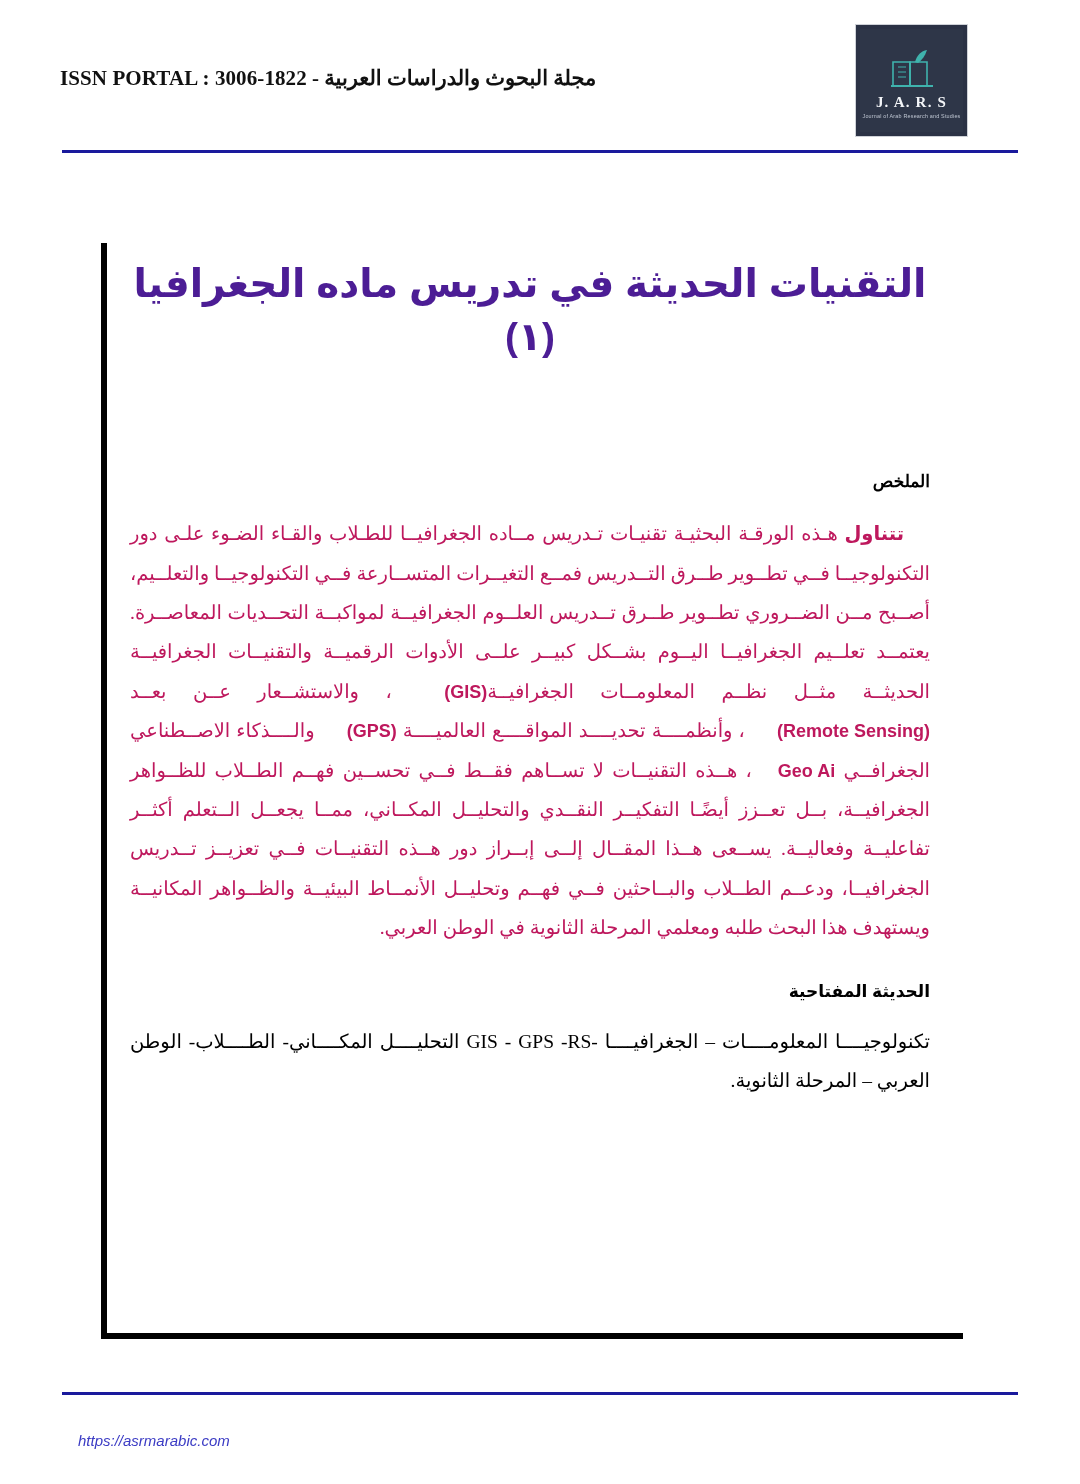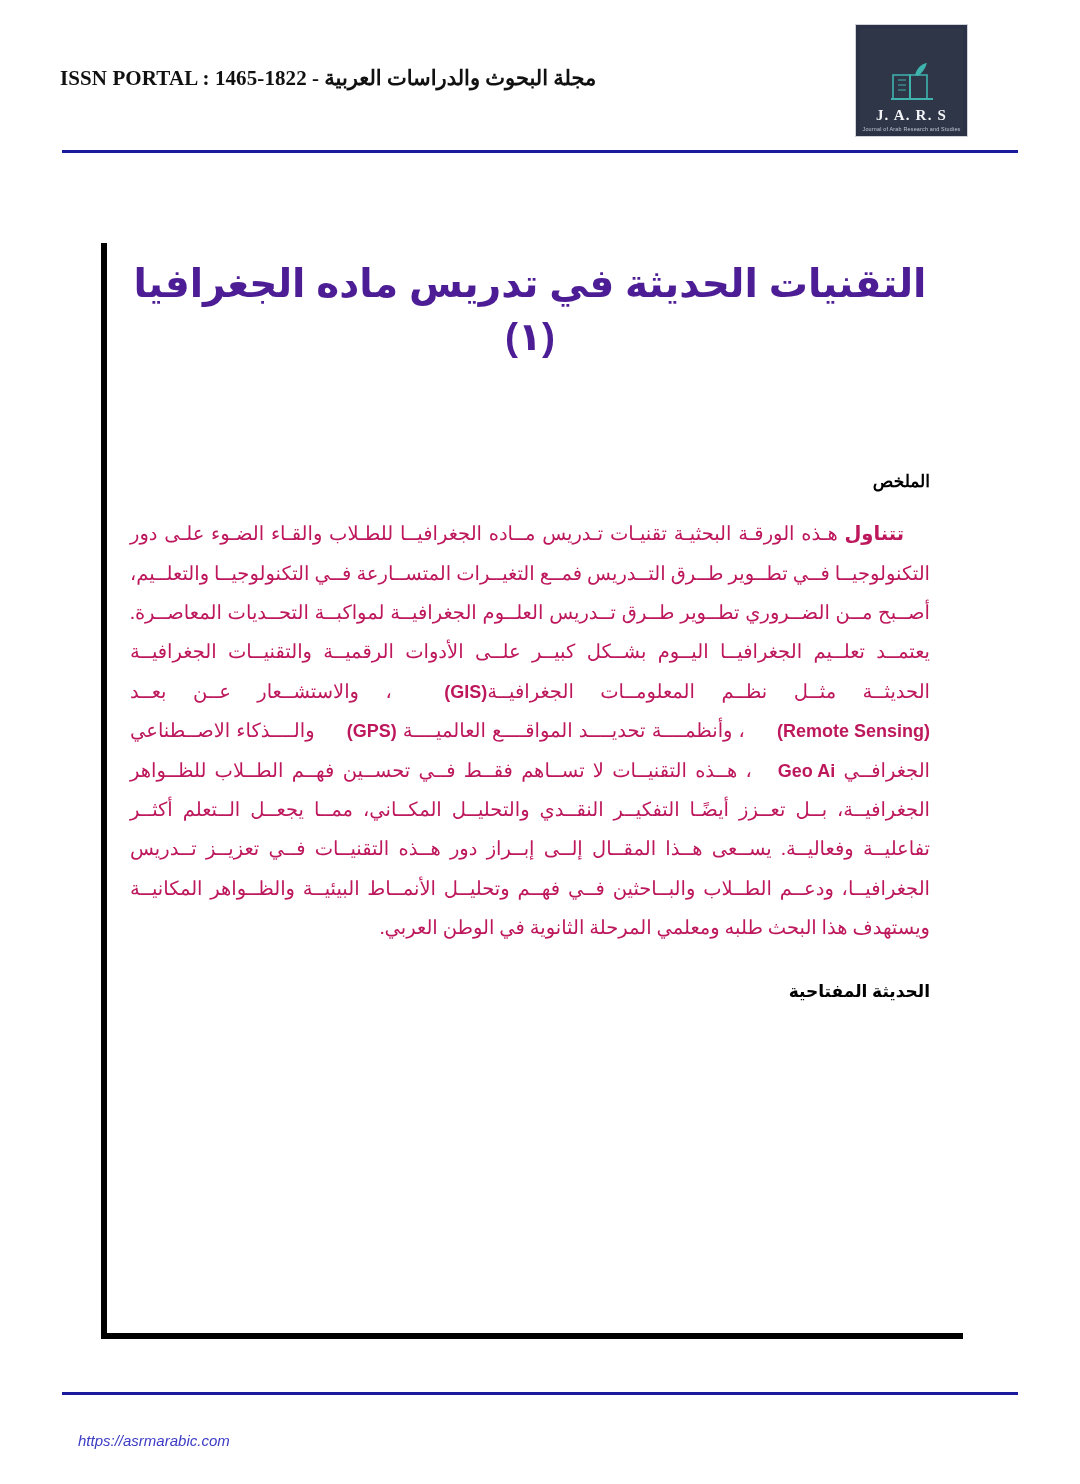--- a/index.html
+++ b/index.html
@@ -58,21 +58,21 @@
     box-sizing: border-box;
     overflow: hidden;
   }
   .logo-inner {
     position: absolute;
     inset: 4px;
     background: #2e3648;
     display: flex;
     flex-direction: column;
     align-items: center;
-    justify-content: flex-end;
+    justify-content: center;
   }
   .logo-mark {
     margin-top: 7px;
     width: 50px;
     height: 44px;
   }
   .logo-title {
     margin-top: 3px;
     color: #f2f4f7;
     font-family: "Liberation Serif", "DejaVu Serif", serif;
@@ -243,21 +243,21 @@
     text-decoration: none;
     font-style: italic;
   }
 </style>
 </head>
 <body>
 
 <div class="page">
 
   <div class="header">
-    <div class="header-text">مجلة البحوث والدراسات العربية - ISSN PORTAL : 1465-1822</div>
+    <div class="header-text">مجلة البحوث والدراسات العربية - ISSN PORTAL : 3006-1822</div>
   </div>
 
   <div class="logo">
     <div class="logo-inner">
       <svg class="logo-mark" viewBox="0 0 50 44">
         <path d="M6 14 L23 14 L23 38 L6 38 Z" fill="none" stroke="#3fb3ad" stroke-width="1.6"></path>
         <path d="M23 14 L40 14 L40 38 L23 38 Z" fill="none" stroke="#3fb3ad" stroke-width="1.6"></path>
         <line x1="23" y1="14" x2="23" y2="38" stroke="#3fb3ad" stroke-width="1.6"></line>
         <line x1="11" y1="19" x2="19" y2="19" stroke="#3fb3ad" stroke-width="1"></line>
         <line x1="11" y1="24" x2="19" y2="24" stroke="#3fb3ad" stroke-width="1"></line>
@@ -281,18 +281,19 @@
     <h1 class="doc-title">التقنيات الحديثة في تدريس ماده الجغرافيا (١)</h1>
 
     <h2 class="section-heading heading-abstract">الملخص</h2>
 
     <p class="body-par">
       <b class="ar-bold">تتناول</b><span> هـذه الورقـة البحثيـة تقنيـات تـدريس مــاده الجغرافيــا للطـلاب والقـاء الضـوء علـى دور التكنولوجيــا فــي تطــوير طــرق التــدريس فمــع التغيــرات المتســارعة فــي التكنولوجيــا والتعلــيم، أصــبح مــن الضــروري تطــوير طــرق تــدريس العلــوم الجغرافيــة لمواكبــة التحــديات المعاصــرة. يعتمــد تعلــيم الجغرافيــا اليــوم بشــكل كبيــر علــى الأدوات الرقميــة والتقنيــات الجغرافيــة الحديثــة مثــل نظــم المعلومــات الجغرافيــة</span><span class="latin">(GIS)</span><span> ، والاستشــعار عــن بعــد</span><span class="latin">(Remote Sensing)</span><span> ، وأنظمــــة تحديــــد المواقــــع العالميــــة </span><span class="latin">(GPS)</span><span> والــــذكاء الاصــطناعي الجغرافــي </span><span class="latin">Geo Ai</span><span>، هــذه التقنيــات لا تســاهم فقــط فــي تحســين فهــم الطــلاب للظــواهر الجغرافيــة، بــل تعــزز أيضًـا التفكيــر النقــدي والتحليــل المكــاني، ممــا يجعــل الــتعلم أكثــر تفاعليــة وفعاليــة. يســعى هــذا المقــال إلــى إبــراز دور هــذه التقنيــات فــي تعزيــز تــدريس الجغرافيــا، ودعــم الطــلاب والبــاحثين فــي فهــم وتحليــل الأنمــاط البيئيــة والظــواهر المكانيــة ويستهدف هذا البحث طلبه ومعلمي المرحلة الثانوية في الوطن العربي.</span>
     </p>
 
     <h2 class="section-heading heading-keywords">الحديثة المفتاحية</h2>
 
+    <p class="keywords-par">تكنولوجيــــا المعلومــــات – الجغرافيــــا -GIS - GPS -RS التحليــــل المكــــاني- الطــــلاب- الوطن العربي – المرحلة الثانوية.</p>
   </div>
 
 
   <a class="footer-url" href="#">https://asrmarabic.com</a>
 
 </div>
 
 </body></html>

